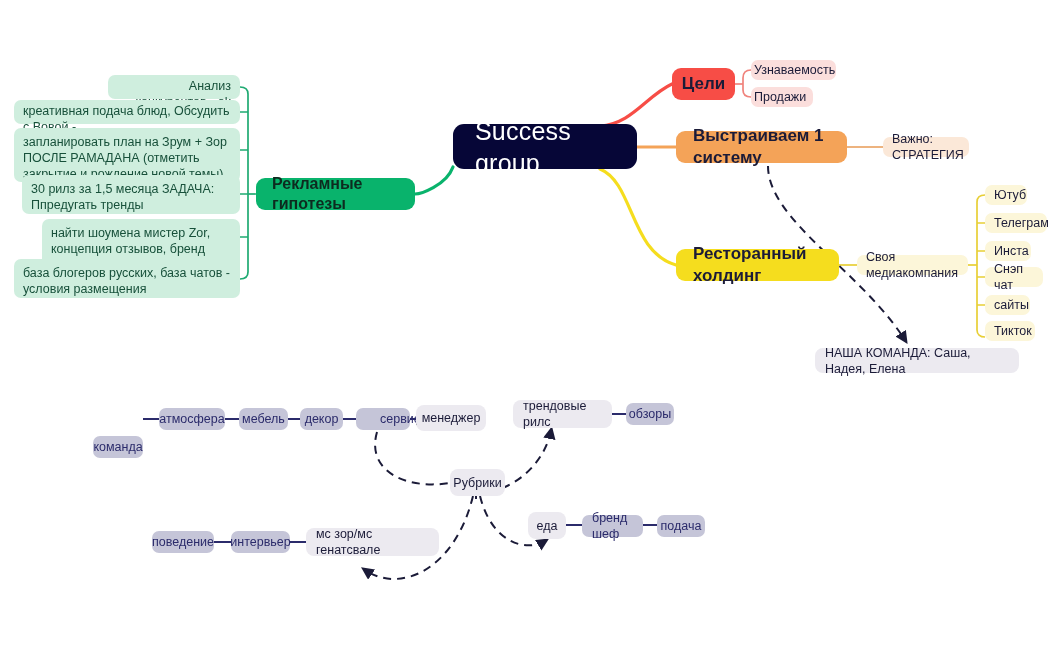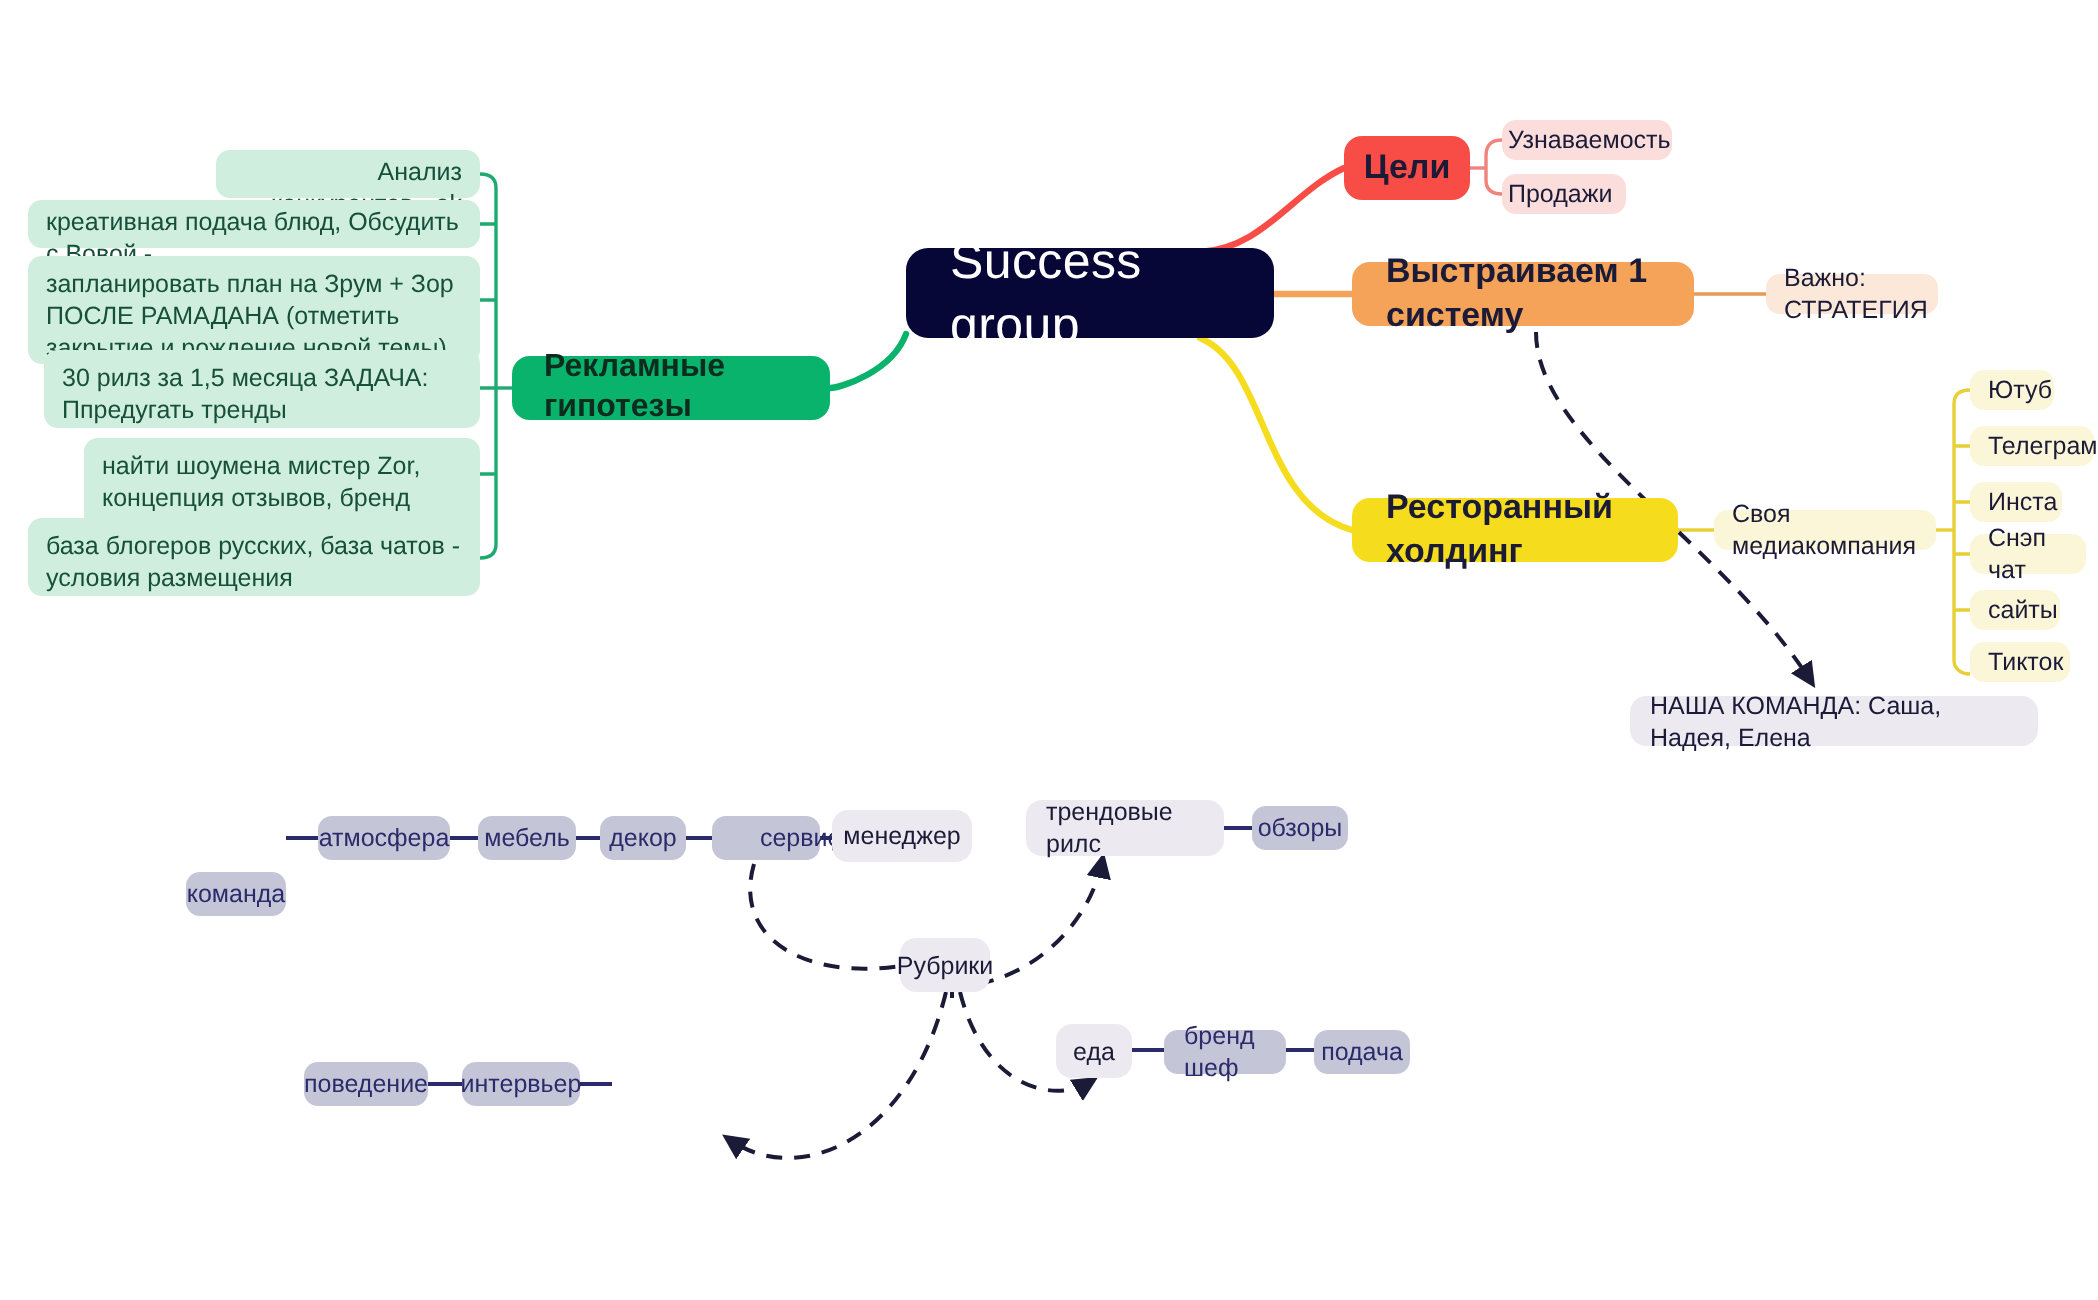--- a/index.html
+++ b/index.html
@@ -210,22 +210,23 @@
   <div class="node leaf-lav" style="left:93px; top:408px; width:50px; height:22px;margin-top:28px;">команда</div>
   <div class="node leaf-lav" style="left:159px; top:408px; width:66px; height:22px;">атмосфера</div>
   <div class="node leaf-lav" style="left:239px; top:408px; width:49px; height:22px;">мебель</div>
   <div class="node leaf-lav" style="left:300px; top:408px; width:43px; height:22px;">декор</div>
   <div class="node leaf-lav" style="left:356px; top:408px; width:43px; height:22px;padding-left:44px;">сервис</div>
   <div class="node leaf-lav-light" style="left:416px; top:405px; width:70px; height:26px;">менеджер</div>
 
   <div class="node leaf-lav-light" style="left:513px; top:400px; width:99px; height:28px;">трендовые рилс</div>
   <div class="node leaf-lav" style="left:626px; top:403px; width:48px; height:22px;">обзоры</div>
 
-  <div class="node leaf-lav-light" style="left:450px; top:469px; width:45px; height:27px;">Рубрики</div>
+  <div class="node leaf-lav-light" style="left:450px; top:469px; width:55px; height:27px;">Рубрики</div>
 
   <div class="node leaf-lav" style="left:152px; top:531px; width:62px; height:22px;">поведение</div>
   <div class="node leaf-lav" style="left:231px; top:531px; width:59px; height:22px;">интервьер</div>
+  <div class="node leaf-lav-light" style="left:306px; top:528px; width:133px; height:28px;">мс зор/мс генатсвале</div>
 
   <div class="node leaf-lav-light" style="left:528px; top:512px; width:38px; height:27px;">еда</div>
   <div class="node leaf-lav" style="left:582px; top:515px; width:61px; height:22px;">бренд шеф</div>
   <div class="node leaf-lav" style="left:657px; top:515px; width:48px; height:22px;">подача</div>
 
 </div>
 
 </body></html>

